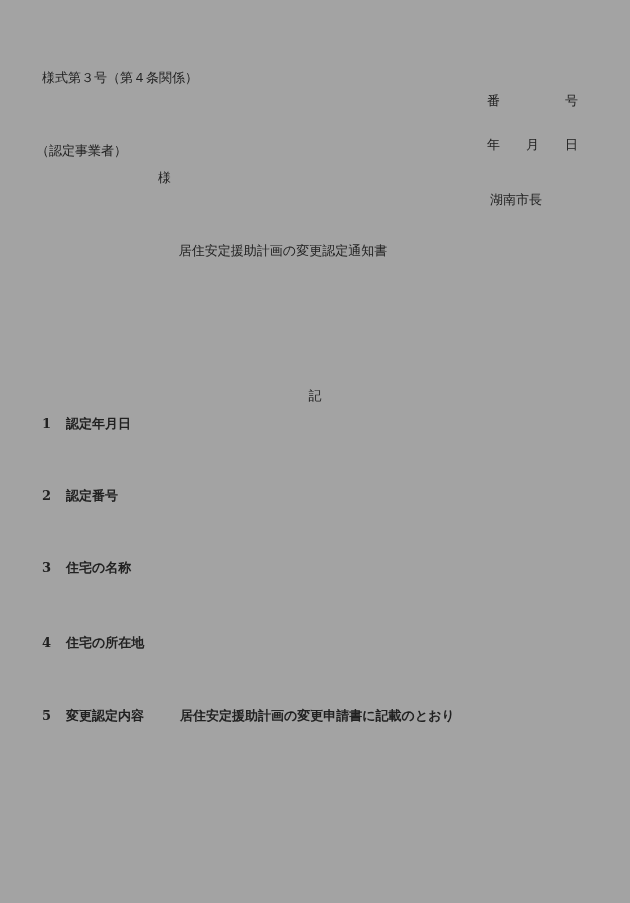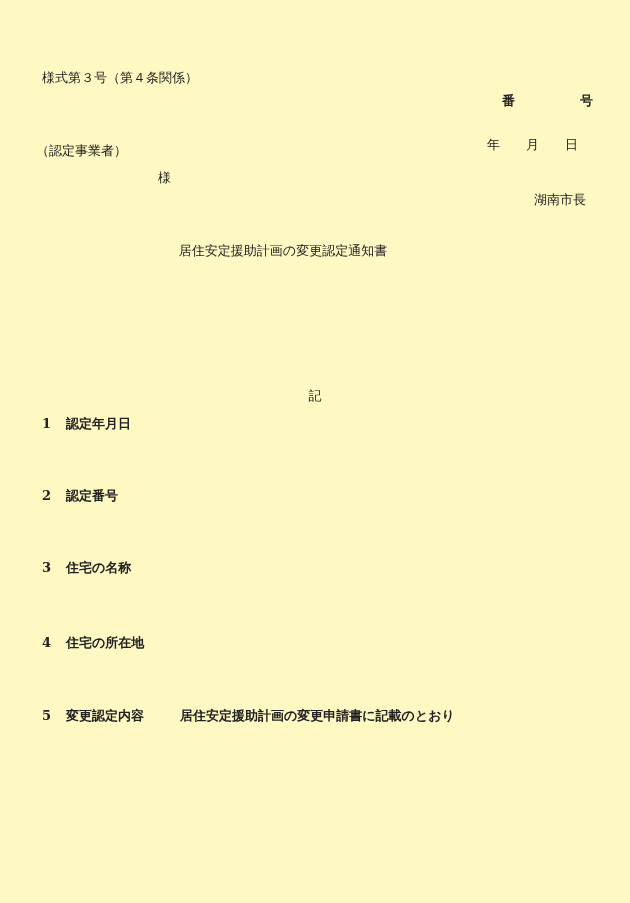--- a/index.html
+++ b/index.html
@@ -1,34 +1,34 @@
 <!DOCTYPE html>
 <html lang="ja"><head>
 <meta charset="utf-8">
 <style>
   html, body { margin: 0; padding: 0; }
   body { background: #fcfcfc; }
   .page {
     position: relative;
     width: 630px;
     height: 903px;
-    background: #fef9c3;
+    background: #a3a3a3;
     color: #212121;
     font-family: "DejaVu Serif", "Liberation Serif", serif;
     font-size: 13px;
     line-height: 1;
     overflow: hidden;
   }
   .abs { position: absolute; white-space: nowrap; }
   .form-number { left: 42px;  top: 71px; }
-  .doc-number  { left: 502px; top: 94px; font-weight: bold; }
+  .doc-number  { left: 487px; top: 94px; }
   .date-line   { left: 487px; top: 138px; }
   .addressee   { left: 36px;  top: 144px; }
   .honorific   { left: 158px; top: 171px; }
-  .sender      { left: 490px; top: 193px; margin-left: 44px; }
+  .sender      { left: 490px; top: 193px; }
   .title {
     left: 0; top: 244px; width: 566px;
     margin: 0; padding: 0;
     text-align: center;
     font-size: 13px; font-weight: normal;
   }
   .body-text {
     left: 42px; top: 280px; width: 548px;
     line-height: 27px;
     white-space: pre-line;

